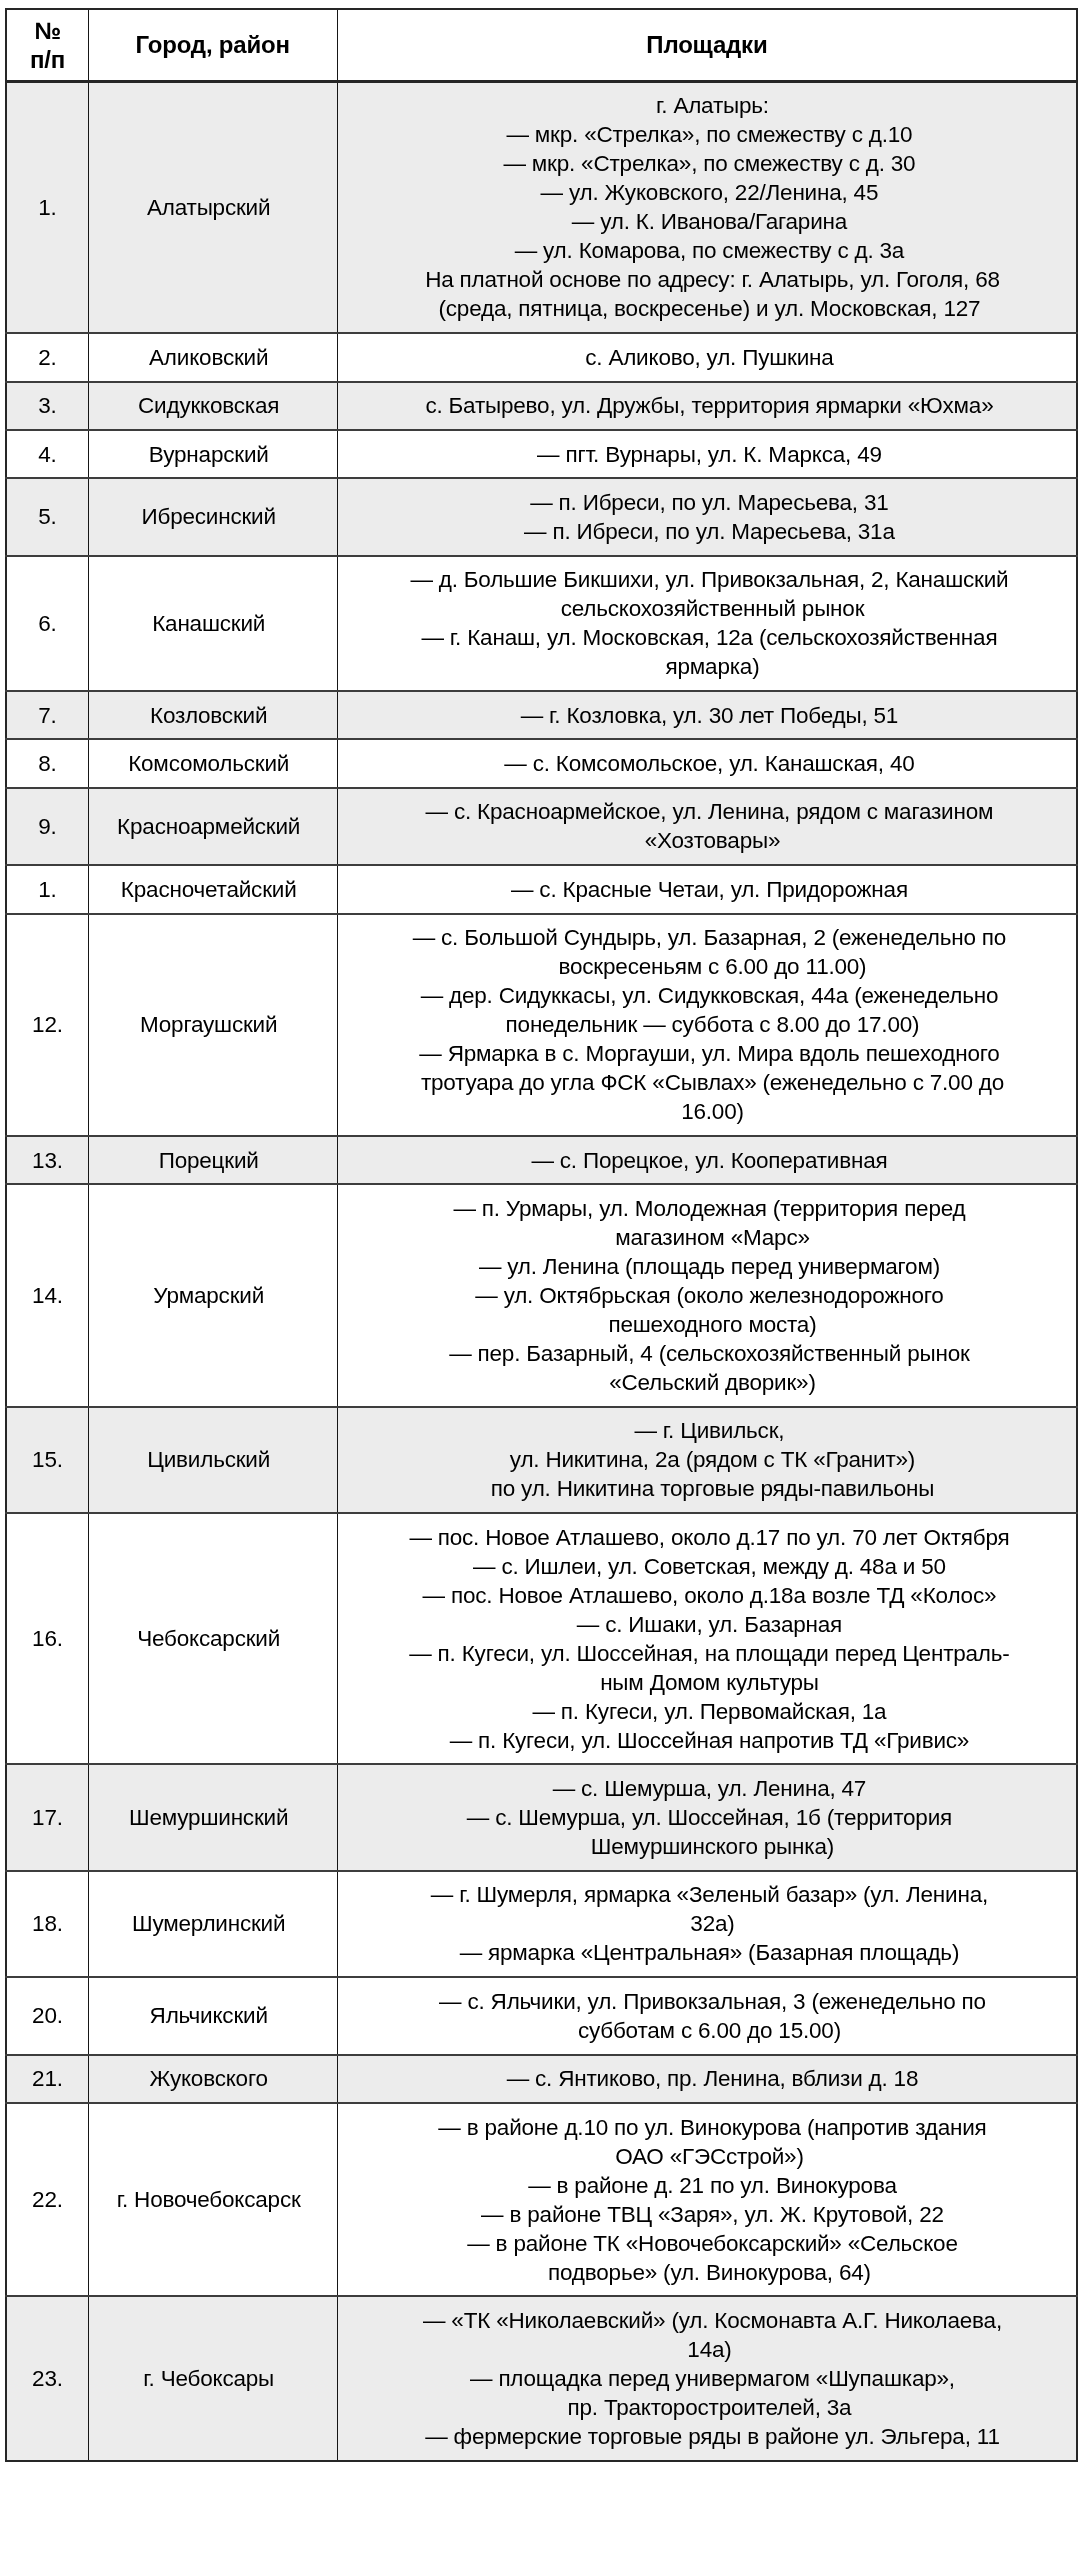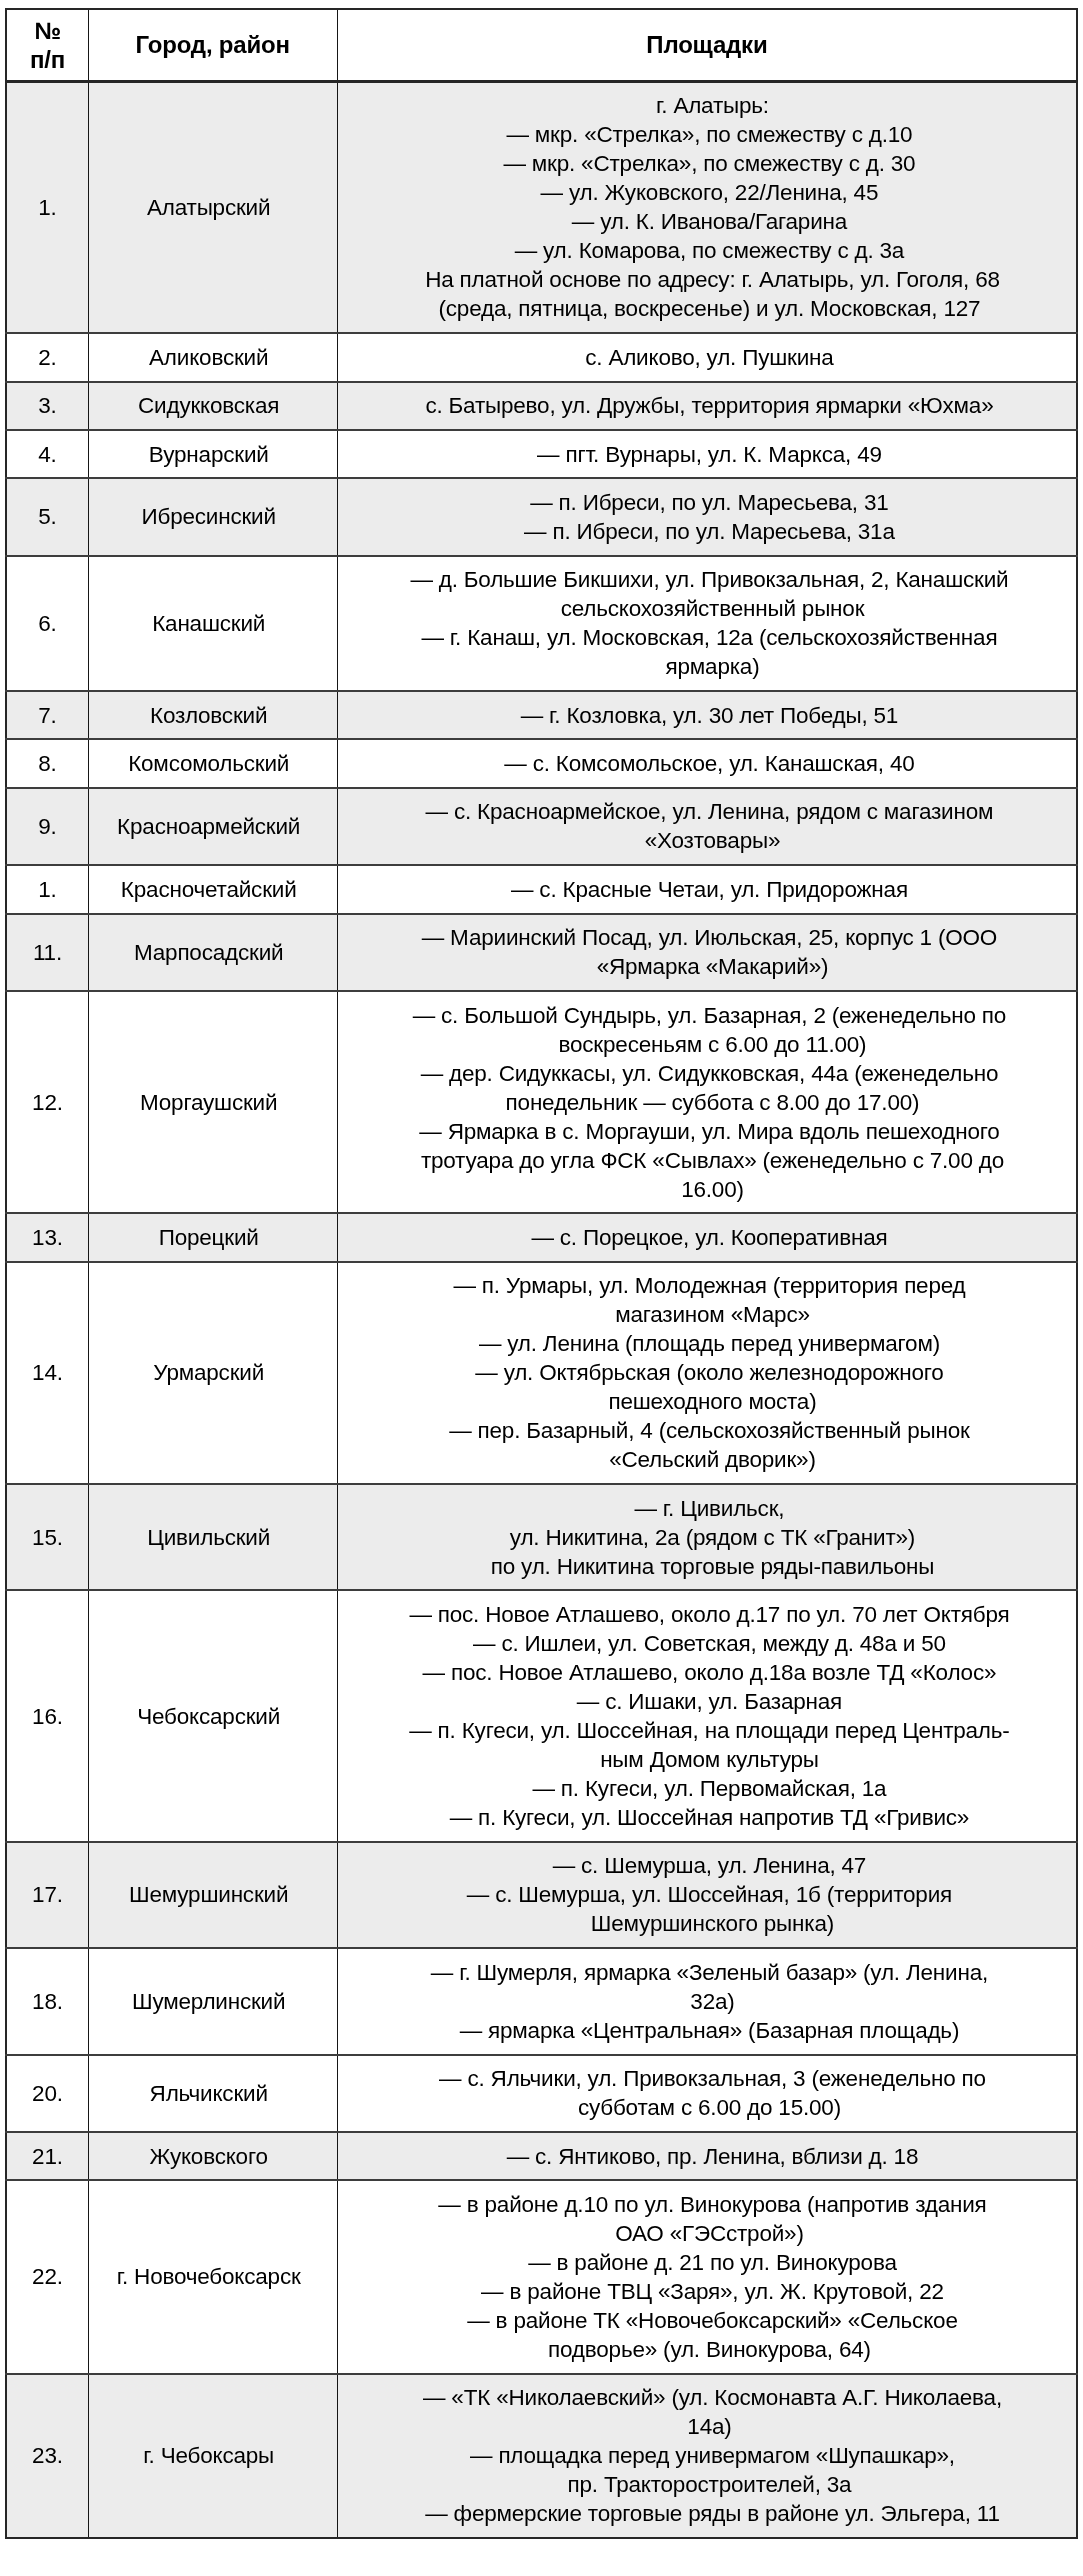--- a/index.html
+++ b/index.html
@@ -140,26 +140,20 @@
     <td class="col-sites">— с. Красноармейское, ул. Ленина, рядом с магазином
  «Хозтовары»</td>
   </tr>
 
   <tr class="data-row plain">
     <td class="col-num">1.</td>
     <td class="col-region">Красночетайский</td>
     <td class="col-sites">— с. Красные Четаи, ул. Придорожная</td>
   </tr>
 
-  <tr class="data-row alt">
-    <td class="col-num">11.</td>
-    <td class="col-region">Марпосадский</td>
-    <td class="col-sites">— Мариинский Посад, ул. Июльская, 25, корпус 1 (ООО
- «Ярмарка «Макарий»)</td>
-  </tr>
 
   <tr class="data-row plain">
     <td class="col-num">12.</td>
     <td class="col-region">Моргаушский</td>
     <td class="col-sites">— с. Большой Сундырь, ул. Базарная, 2 (еженедельно по
  воскресеньям с 6.00 до 11.00)
 — дер. Сидуккасы, ул. Сидукковская, 44а (еженедельно
  понедельник — суббота с 8.00 до 17.00)
 — Ярмарка в с. Моргауши, ул. Мира вдоль пешеходного
  тротуара до угла ФСК «Сывлах» (еженедельно с 7.00 до

